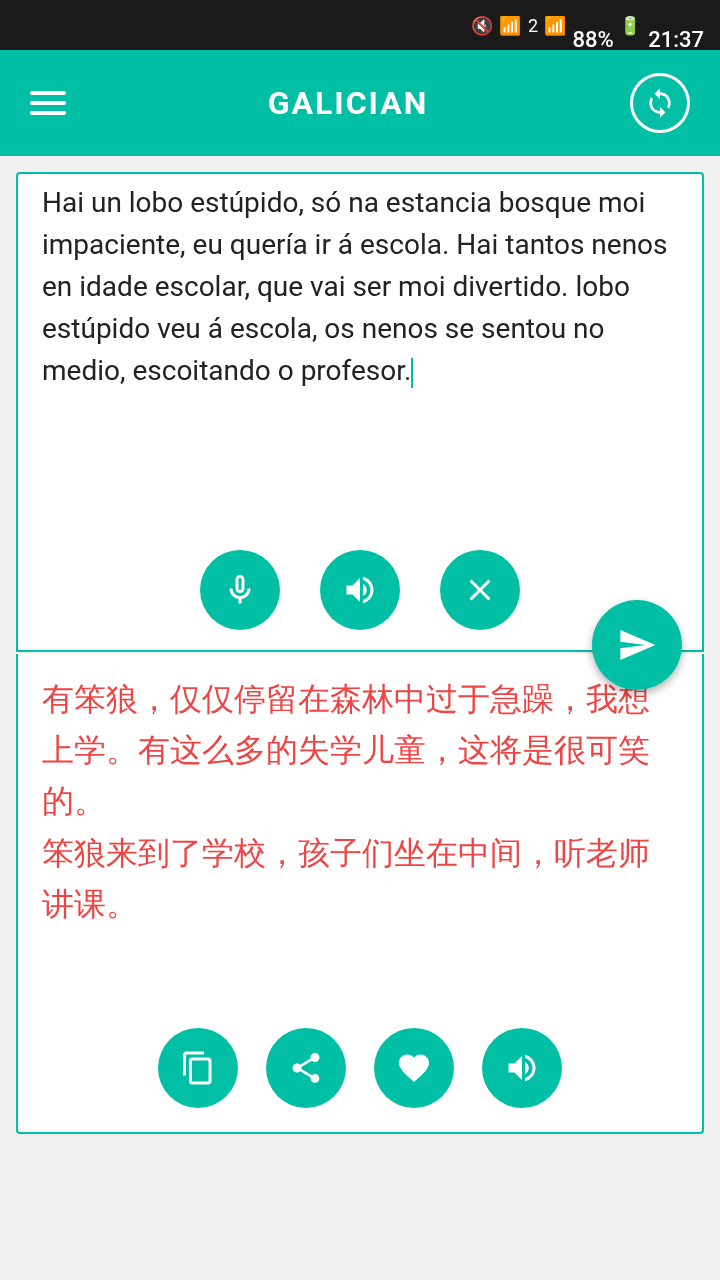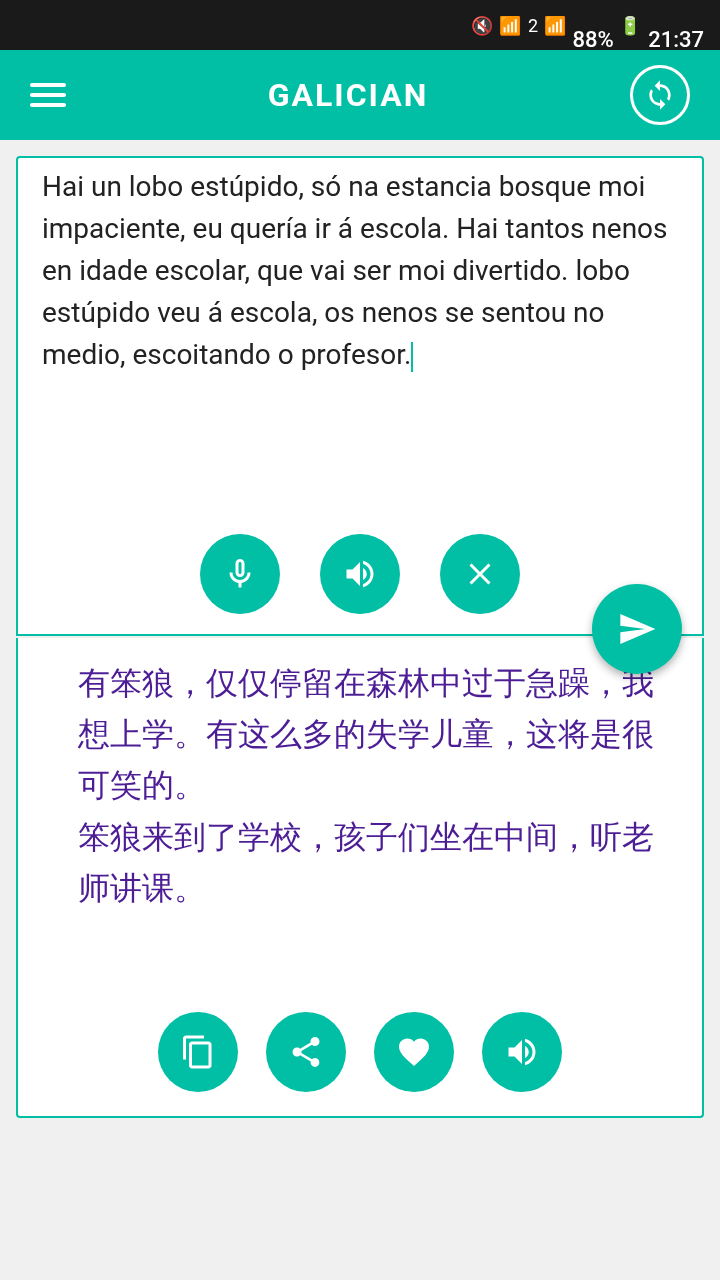--- a/index.html
+++ b/index.html
@@ -36,21 +36,21 @@
       margin-top: 28px;
     }
     .status-icon {
       color: white;
       font-size: 18px;
     }
 
     
     .header {
       background: #00BFA5;
-      height: 90px;
+      height: 106px;
       display: flex;
       align-items: center;
       justify-content: space-between;
       padding: 0 30px;
     }
     .header-menu {
       display: flex;
       flex-direction: column;
       gap: 6px;
       cursor: pointer;
@@ -179,22 +179,21 @@
       border-top: none;
       border-radius: 0 0 4px 4px;
       padding: 20px 24px 120px 24px;
       position: relative;
       min-height: 480px;
       margin-top: 2px;
     }
     .output-text {
       font-size: 32px;
       line-height: 1.6;
-      color: #4c1d95;
-      margin-left: 36px;
+      color: #ef4444;
     }
 
     
     .output-actions {
       position: absolute;
       bottom: 24px;
       left: 0;
       right: 0;
       display: flex;
       justify-content: center;

